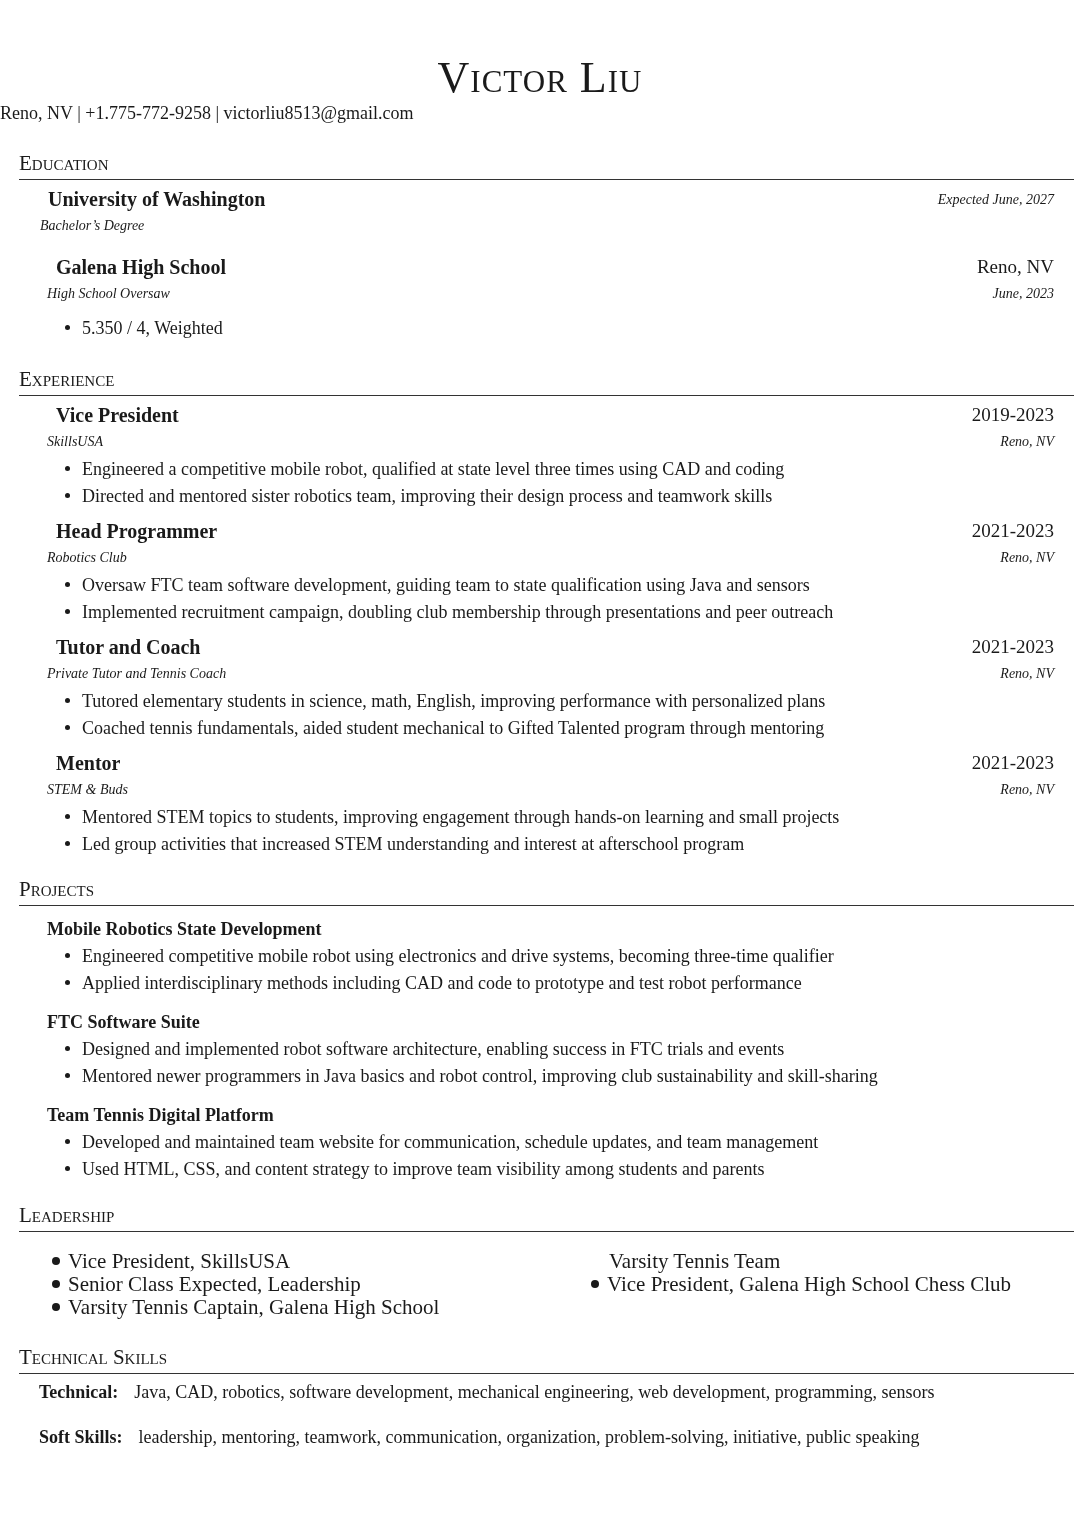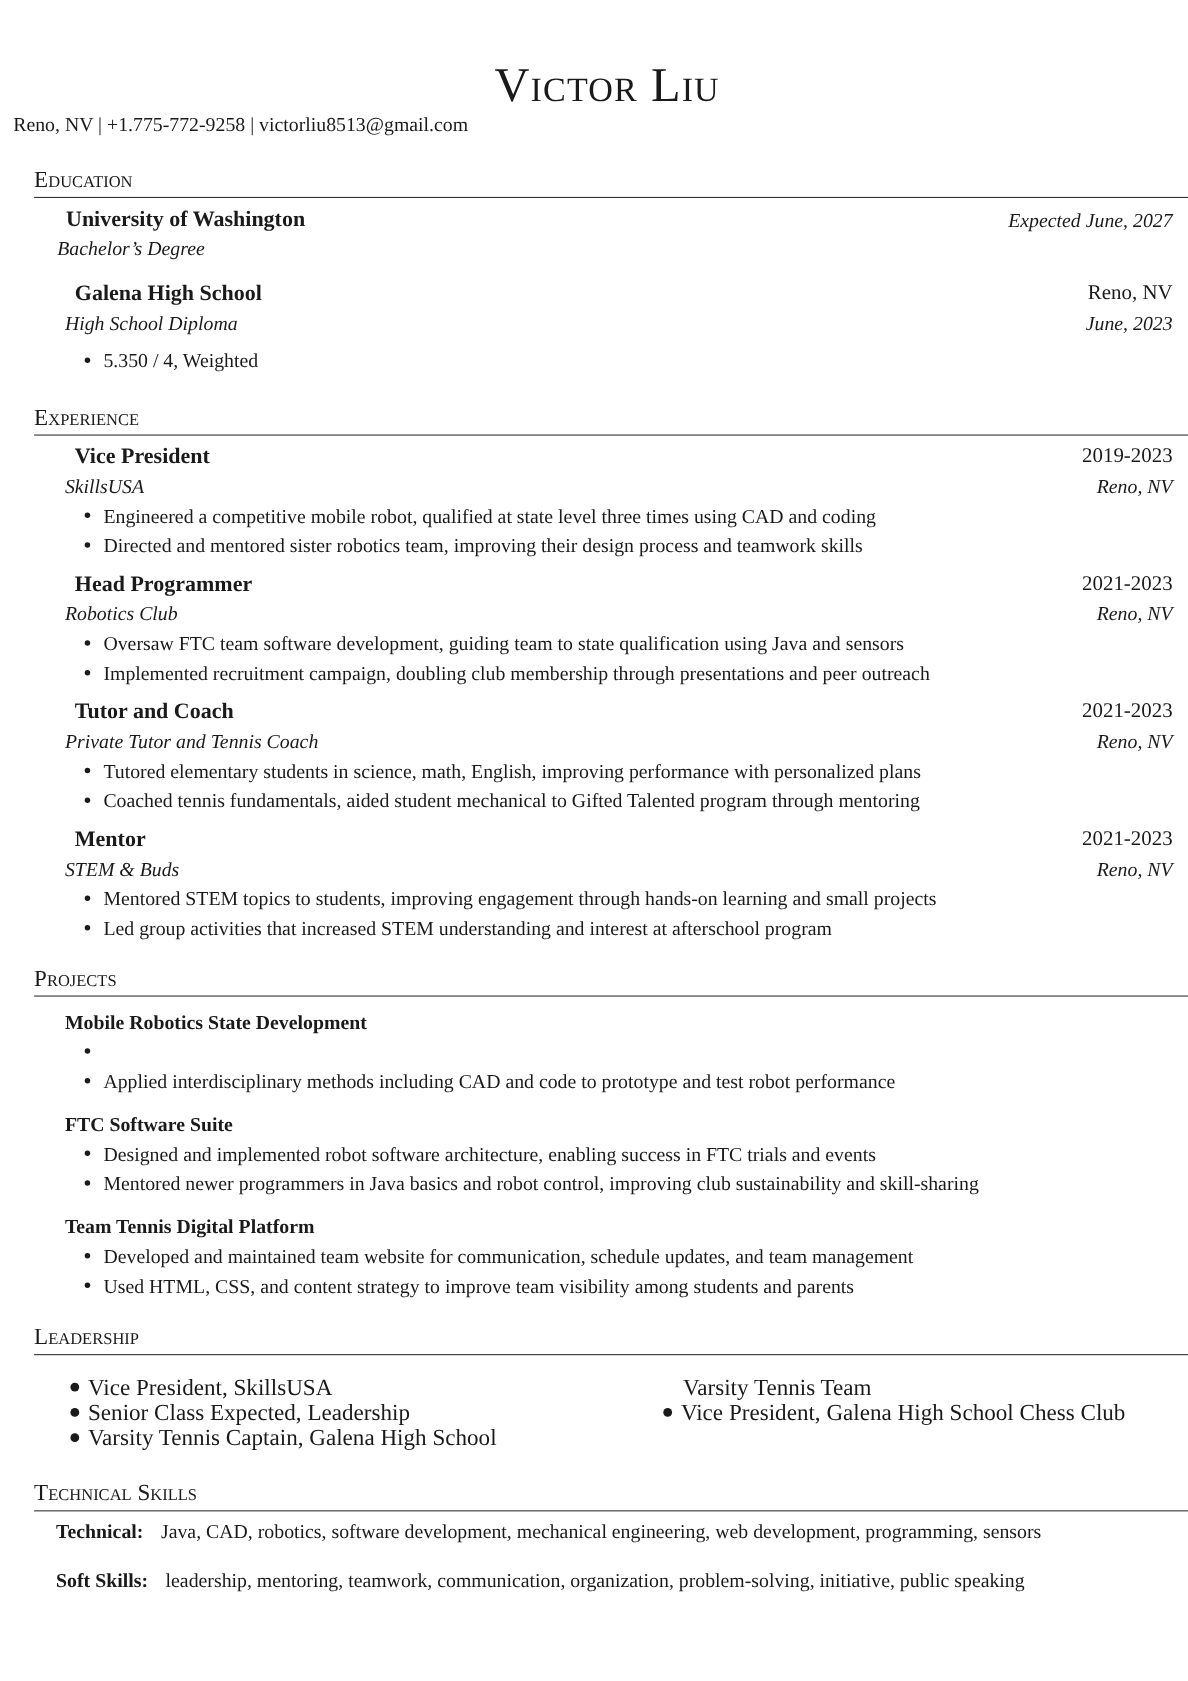--- a/index.html
+++ b/index.html
@@ -1,21 +1,21 @@
 <!DOCTYPE html>
 <html><head>
 <meta charset="utf-8">
 <style>
   html, body { margin: 0; padding: 0; background: #ffffff; }
   body {
     width: 1080px; height: 1528px; position: relative; overflow: hidden;
     font-family: "DejaVu Serif", "Liberation Serif", serif;
     color: #1a1a1a;
   }
-  .page { position: absolute; left: 12px; top: 0; width: 872px; height: 1528px; }
+  .page { position: absolute; left: 0; top: 0; width: 872px; height: 1528px; }
 
   .name {
     position: absolute; top: 52px; left: 0; width: 1080px; text-align: center;
     font-family: "Liberation Serif", serif; font-size: 44px; letter-spacing: 1px;
     font-variant: small-caps; font-weight: normal; line-height: 52px;
   }
   .contact {
     position: absolute; top: 102px; left: 0; width: 1080px; text-align: left;
     font-family: "Liberation Serif", serif; font-size: 18px; line-height: 22px;
   }
@@ -29,21 +29,21 @@
     border-top: 1.5px solid #333;
   }
 
   .row {
     position: absolute; left: 0; width: 1080px; height: 24px;
     font-family: "Liberation Serif", serif;
   }
   .row .l { position: absolute; top: 0; white-space: nowrap; }
   .row .r { position: absolute; right: 26px; top: 0; white-space: nowrap; text-align: right; }
   .bold { font-weight: bold; font-size: 20px; line-height: 24px; }
-  .ital { font-style: italic; font-size: 18px; line-height: 22px; }
+  .ital { font-style: italic; font-size: 14px; line-height: 22px; }
   .reg  { font-size: 19px; line-height: 24px; }
   .sub-bold { font-weight: bold; font-size: 18px; line-height: 22px; }
 
   .bullet {
     position: absolute; left: 65px; font-family: "Liberation Serif", serif;
     font-size: 18px; line-height: 22px; white-space: nowrap;
   }
   .bullet .dot {
     display: inline-block; width: 5px; height: 5px; border-radius: 50%;
     background: #1a1a1a; vertical-align: middle; margin-right: 12px;
@@ -81,21 +81,21 @@
   </div>
   <div class="row" style="top:215px">
     <span class="l ital" style="left:40px">Bachelor’s Degree</span>
   </div>
 
   <div class="row" style="top:255px">
     <span class="l bold" style="left:56px">Galena High School</span>
     <span class="r reg">Reno, NV</span>
   </div>
   <div class="row" style="top:283px">
-    <span class="l ital" style="left:47px">High School Diploma</span>
+    <span class="l ital" style="left:47px">High School Oversaw</span>
     <span class="r ital">June, 2023</span>
   </div>
   <div class="bullet" style="top:317px">
     <span class="dot"></span><span>5.350 / 4, Weighted</span>
   </div>
 
   <div class="section-title" style="top:367px">Experience</div>
   <div class="rule" style="top:395px"></div>
 
   <div class="row" style="top:403px">
@@ -141,21 +141,21 @@
   </div>
   <div class="bullet" style="top:806px"><span class="dot"></span><span>Mentored STEM topics to students, improving engagement through hands-on learning and small projects</span></div>
   <div class="bullet" style="top:833px"><span class="dot"></span><span>Led group activities that increased STEM understanding and interest at afterschool program</span></div>
 
   <div class="section-title" style="top:877px">Projects</div>
   <div class="rule" style="top:905px"></div>
 
   <div class="row" style="top:918px">
     <span class="l sub-bold" style="left:47px">Mobile Robotics State Development</span>
   </div>
-  <div class="bullet" style="top:945px"><span class="dot"></span></div>
+  <div class="bullet" style="top:945px"><span class="dot"></span><span>Engineered competitive mobile robot using electronics and drive systems, becoming three-time qualifier</span></div>
   <div class="bullet" style="top:972px"><span class="dot"></span><span>Applied interdisciplinary methods including CAD and code to prototype and test robot performance</span></div>
 
   <div class="row" style="top:1011px">
     <span class="l sub-bold" style="left:47px">FTC Software Suite</span>
   </div>
   <div class="bullet" style="top:1065px"><span class="dot"></span><span>Mentored newer programmers in Java basics and robot control, improving club sustainability and skill-sharing</span></div>
   <div class="bullet" style="top:1038px"><span class="dot"></span><span>Designed and implemented robot software architecture, enabling success in FTC trials and events</span></div>
 
   <div class="row" style="top:1104px">
     <span class="l sub-bold" style="left:47px">Team Tennis Digital Platform</span>

